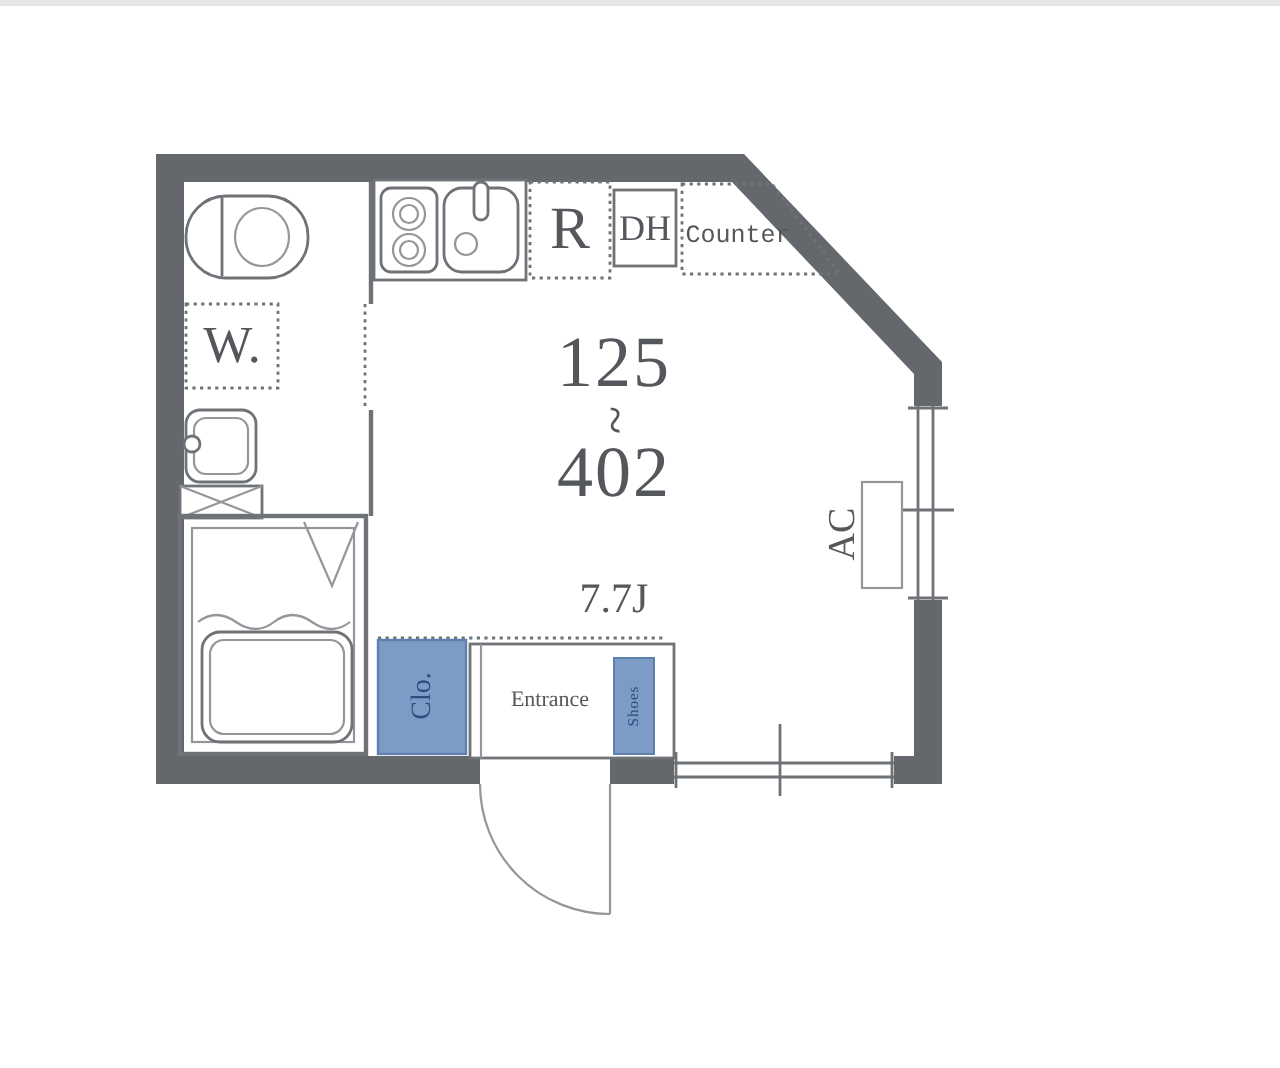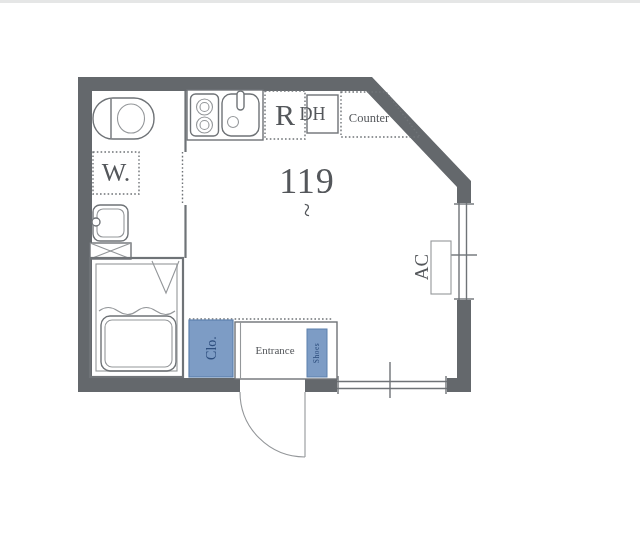--- a/index.html
+++ b/index.html
@@ -116,24 +116,26 @@
     <rect x="189" y="320" width="44" height="57" fill="#7d9cc5" stroke="#5d80ad" stroke-width="1.2"></rect>
     <g>
       <rect class="ln whitefill" x="235" y="322" width="102" height="57"></rect>
       <line class="light" x1="240.5" y1="322" x2="240.5" y2="379"></line>
     </g>
     <rect x="307" y="329" width="20" height="48" fill="#7d9cc5" stroke="#5d80ad" stroke-width="1"></rect>
 
     <rect class="light whitefill" x="431" y="241" width="20" height="53"></rect>
   </svg>
 
-  <div class="label units" style="left:257px;top:166px;width:100px;height:30px;">119</div>
+  <div class="label units" style="left:257px;top:166px;width:100px;height:30px;">125</div>
   <div class="label tilde" style="left:257px;top:199px;width:100px;height:22px;"><span>~</span></div>
+  <div class="label units" style="left:257px;top:221px;width:100px;height:30px;">402</div>
+  <div class="label roomsize" style="left:224px;top:289px;width:166px;height:20px;">7.7J</div>
 
   <div class="label" style="left:93px;top:152px;width:46px;height:42px;font-size:26px;">W.</div>
   <div class="label" style="left:265px;top:91px;width:40px;height:48px;font-size:30px;">R</div>
-  <div class="label" style="left:297px;top:95px;width:31px;height:38px;font-size:18px;">DH</div>
-  <div class="label" style="left:341px;top:110px;width:56px;height:16px;font-size:12.5px;">Counter</div>
+  <div class="label" style="left:307px;top:95px;width:31px;height:38px;font-size:18px;">DH</div>
+  <div class="label" style="left:341px;top:110px;width:56px;height:16px;font-size:12.5px;font-family:Liberation Mono, monospace;">Counter</div>
   <div class="label rot blue-text" style="left:190px;top:338px;width:44px;height:20px;font-size:14px;">Clo.</div>
   <div class="label" style="left:242px;top:341px;width:66px;height:18px;font-size:11px;">Entrance</div>
   <div class="label rot blue-text" style="left:295px;top:348px;width:44px;height:10px;font-size:7.5px;letter-spacing:.5px;">Shoes</div>
   <div class="label rot" style="left:399px;top:257px;width:44px;height:20px;font-size:19px;">AC</div>
 </div>
 
 </body></html>

